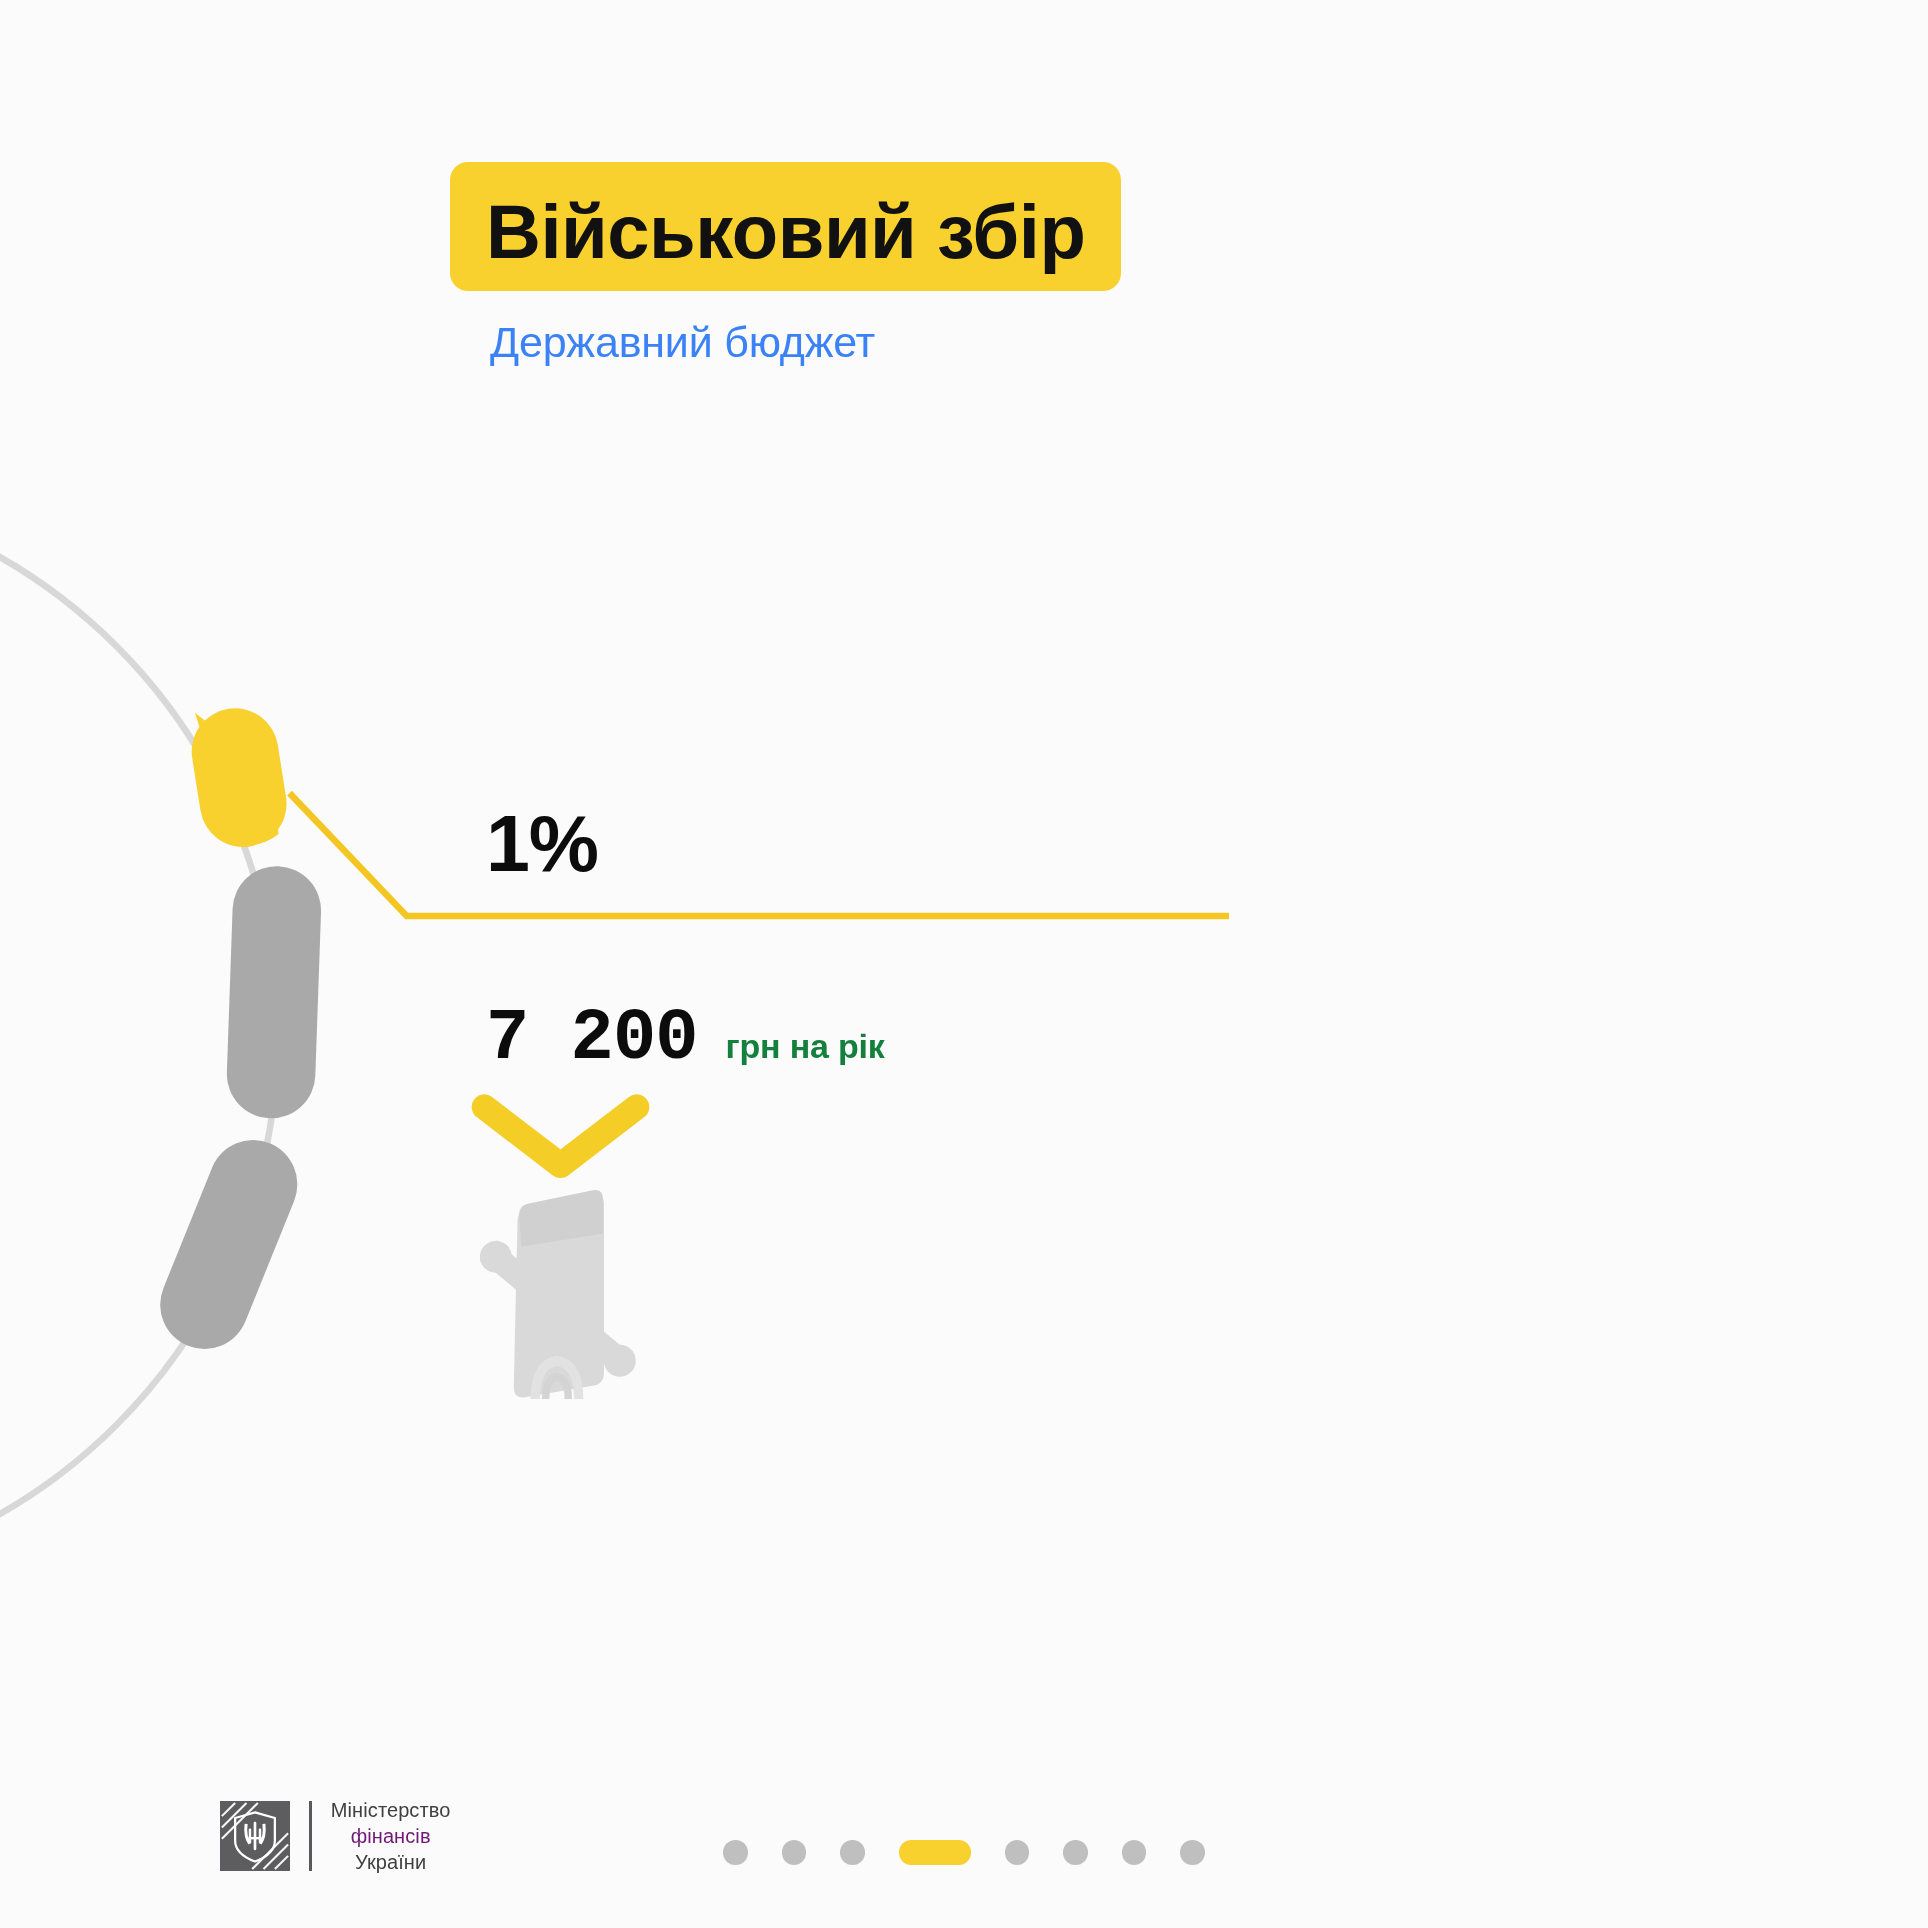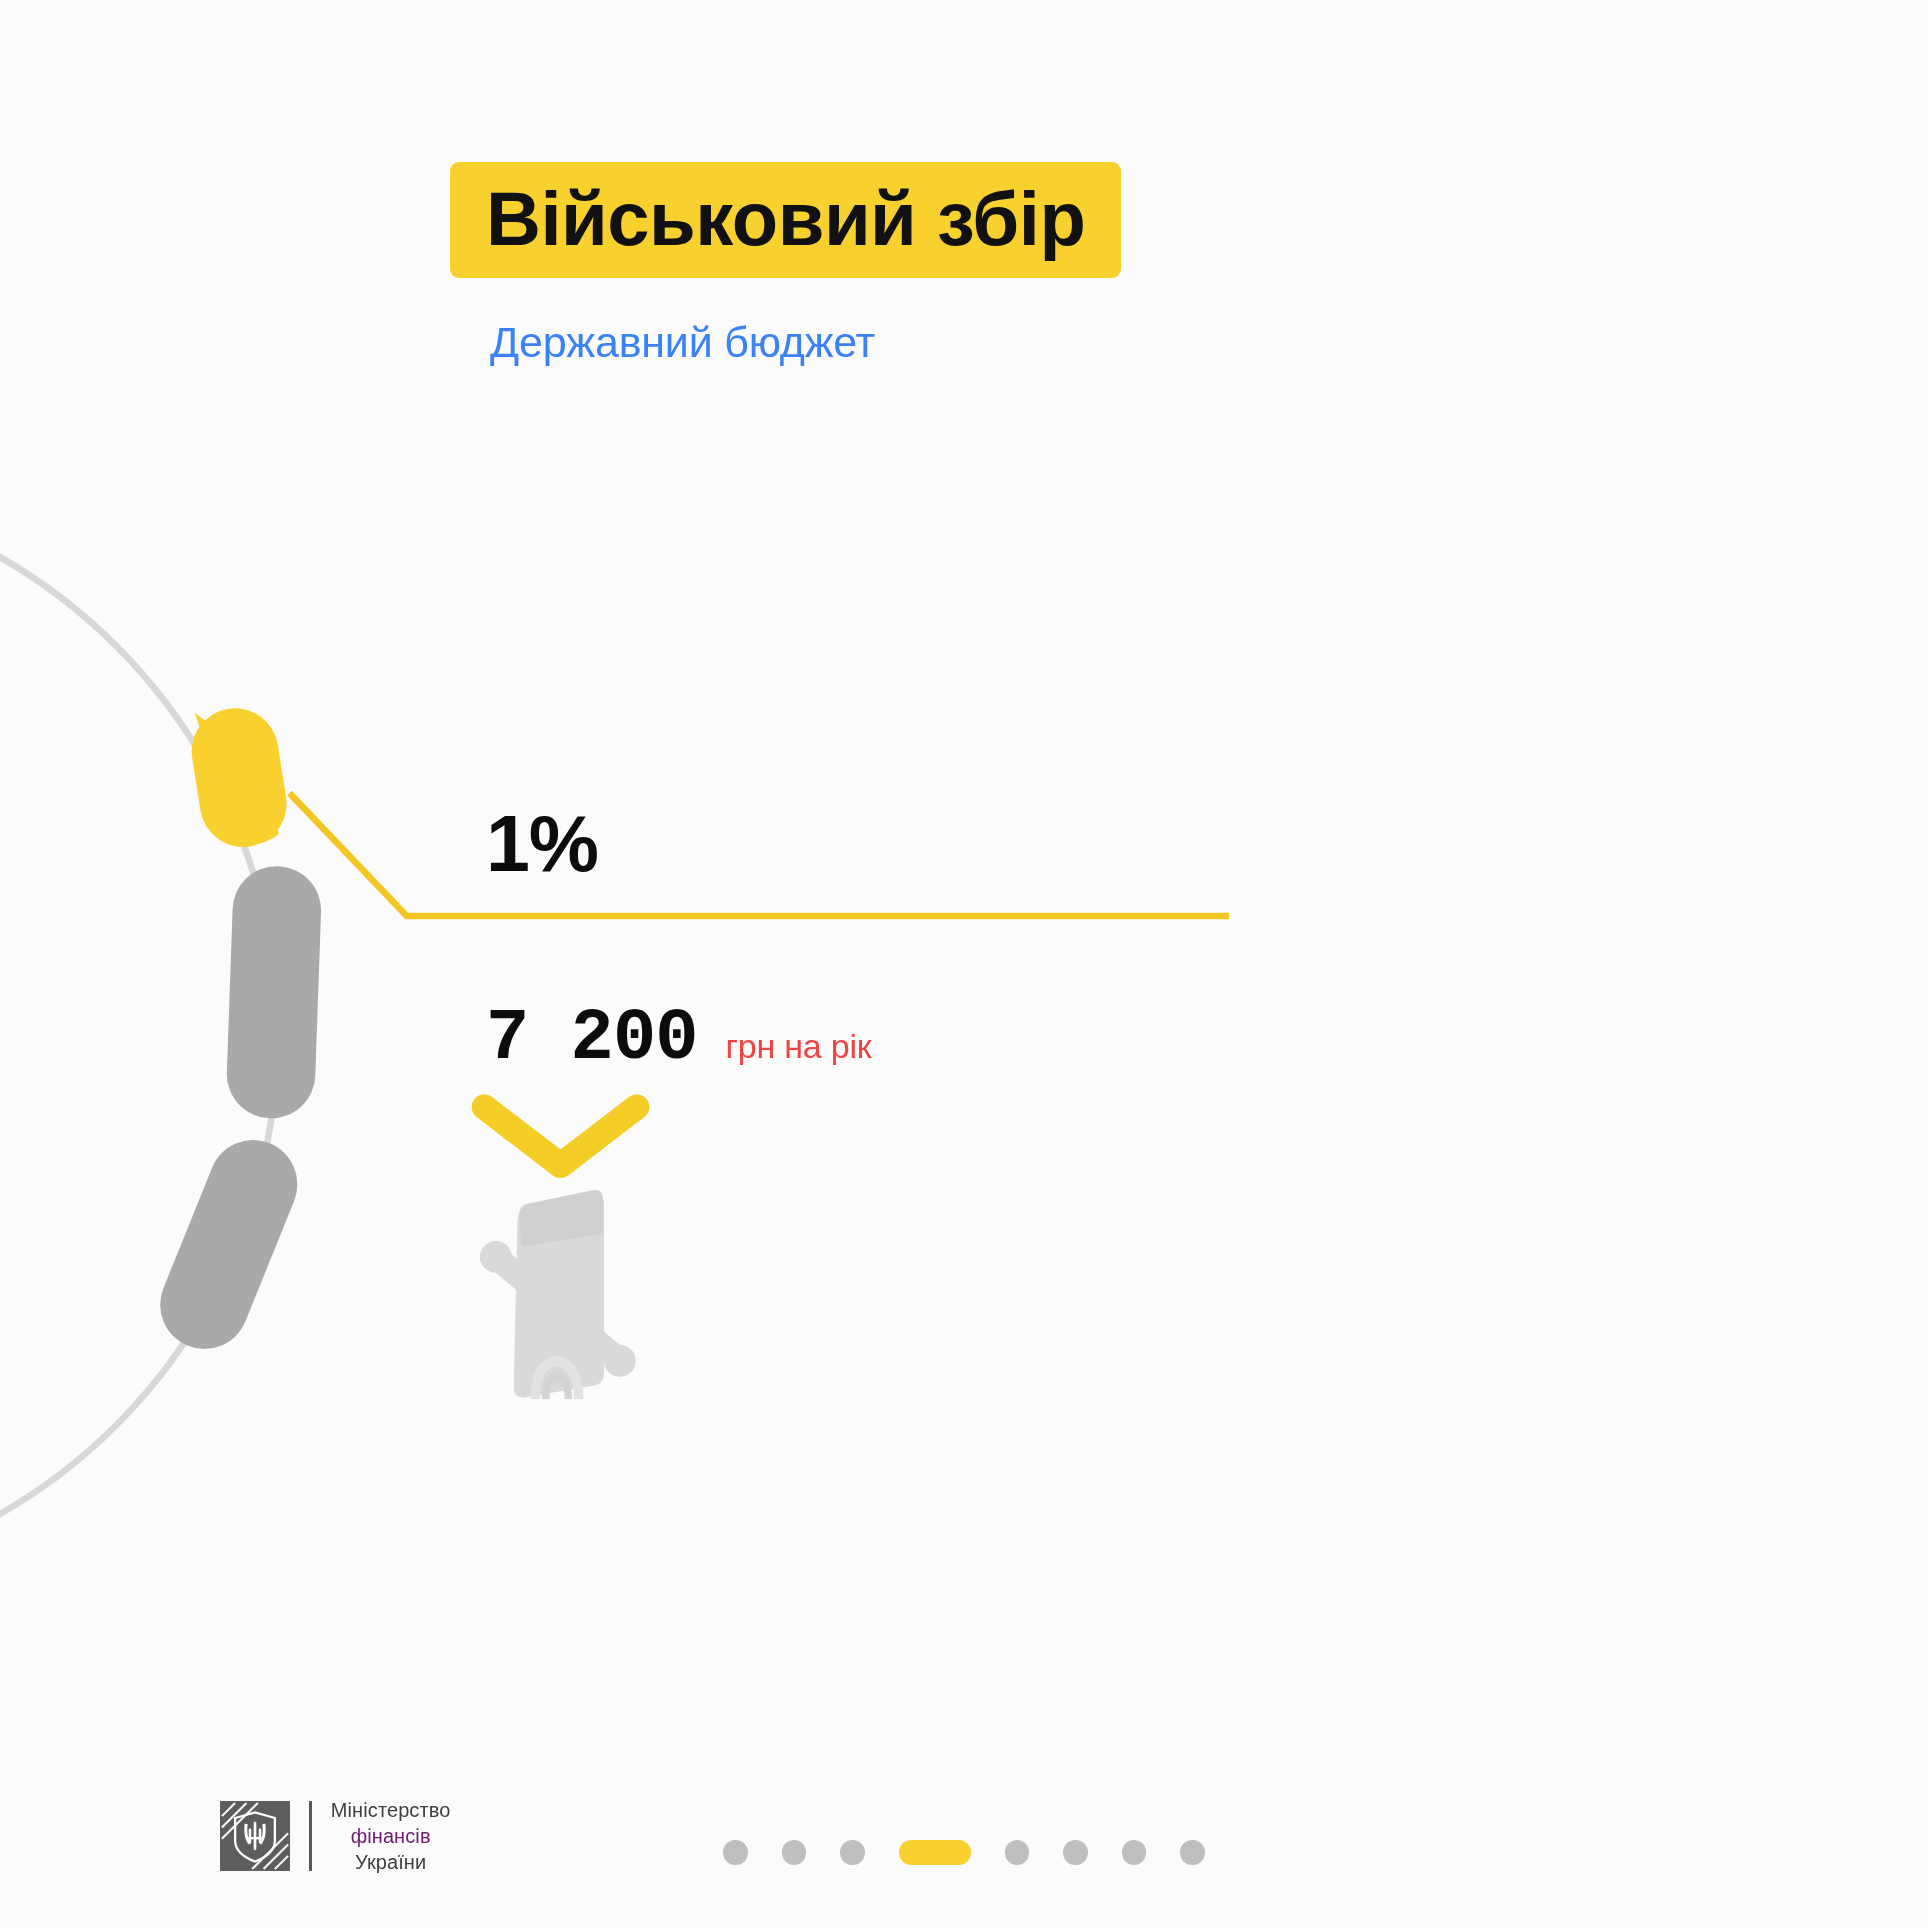--- a/index.html
+++ b/index.html
@@ -26,22 +26,22 @@
     width: 1928px; height: 1928px;
     pointer-events: none;
   }
 
   
   .title-badge {
     position: absolute;
     left: 450px;
     top: 162px;
     background: #f8d12f;
-    border-radius: 9px;
-    padding: 19px 36px 21px 36px;
+    border-radius: 18px;
+    padding: 32px 36px 21px 36px;
     box-sizing: border-box;
   }
   .title-badge-text {
     font-size: 76px;
     font-weight: bold;
     color: #111111;
     letter-spacing: -0.5px;
     line-height: 1.0;
     white-space: nowrap;
   }
@@ -81,22 +81,22 @@
   }
   .stat-amount {
     font-size: 72px;
     font-weight: bold;
     color: #0c0c0c;
     letter-spacing: -0.9px;
     font-family: Liberation Mono, monospace;
   }
   .stat-unit {
     font-size: 34px;
-    font-weight: normal;
-    color: #ef4444;
+    font-weight: bold;
+    color: #15803d;
     margin-left: 28px;
     letter-spacing: -0.2px;
     margin-top: 48px;
   }
 
   
   .chevron {
     position: absolute;
     left: 471px;
     top: 1092px;

